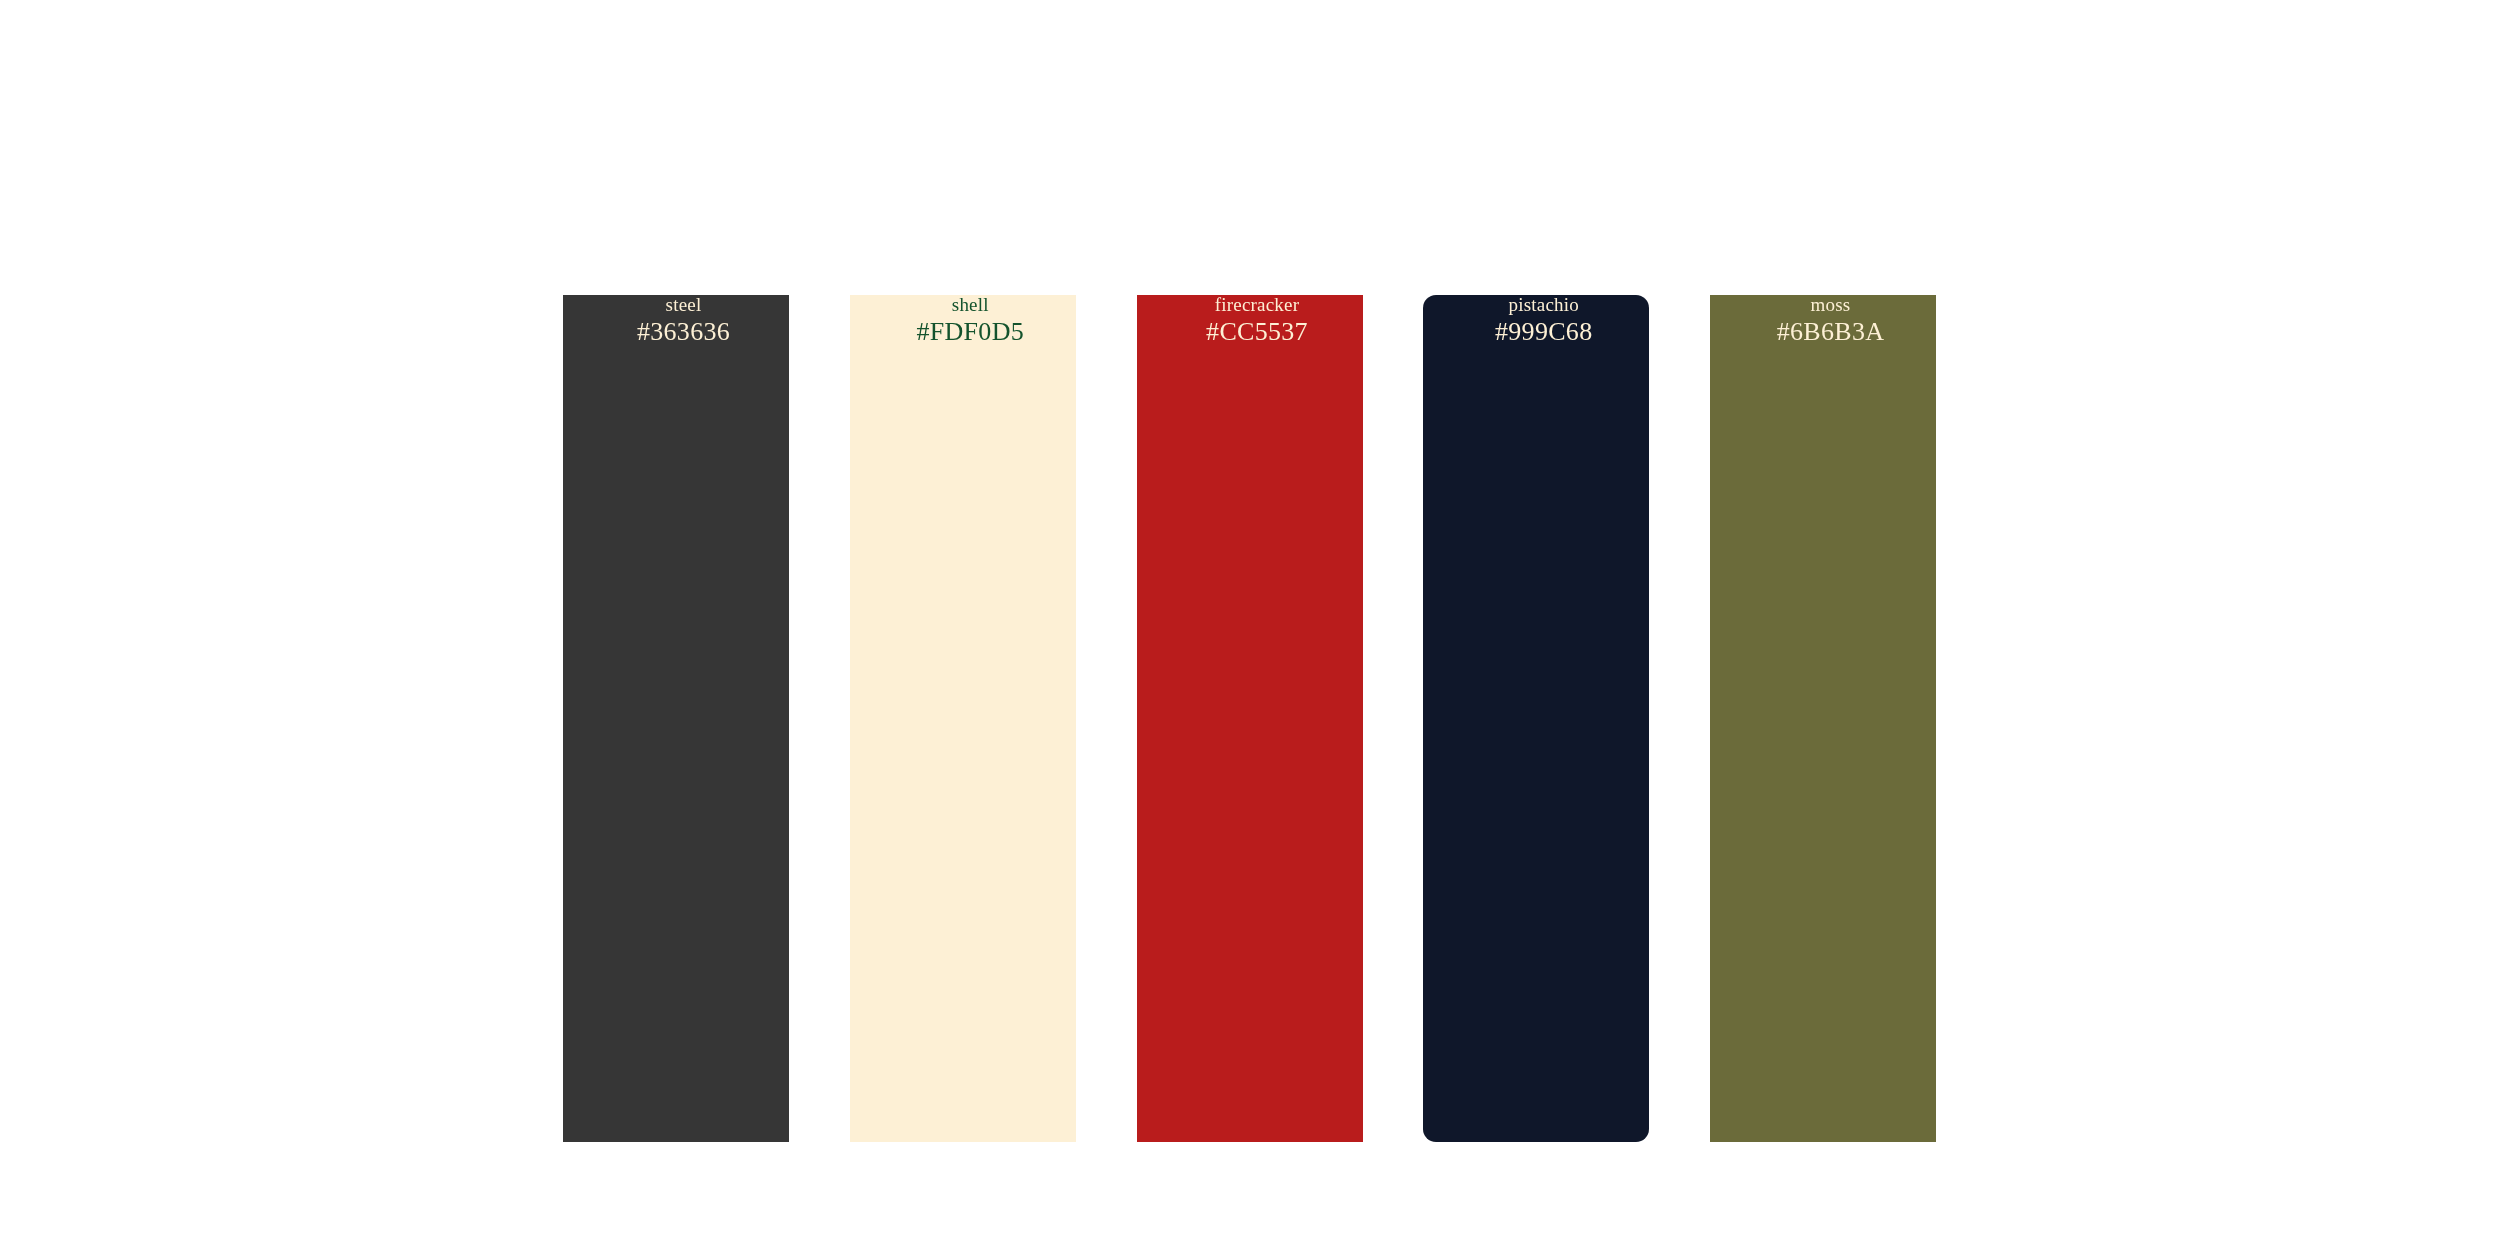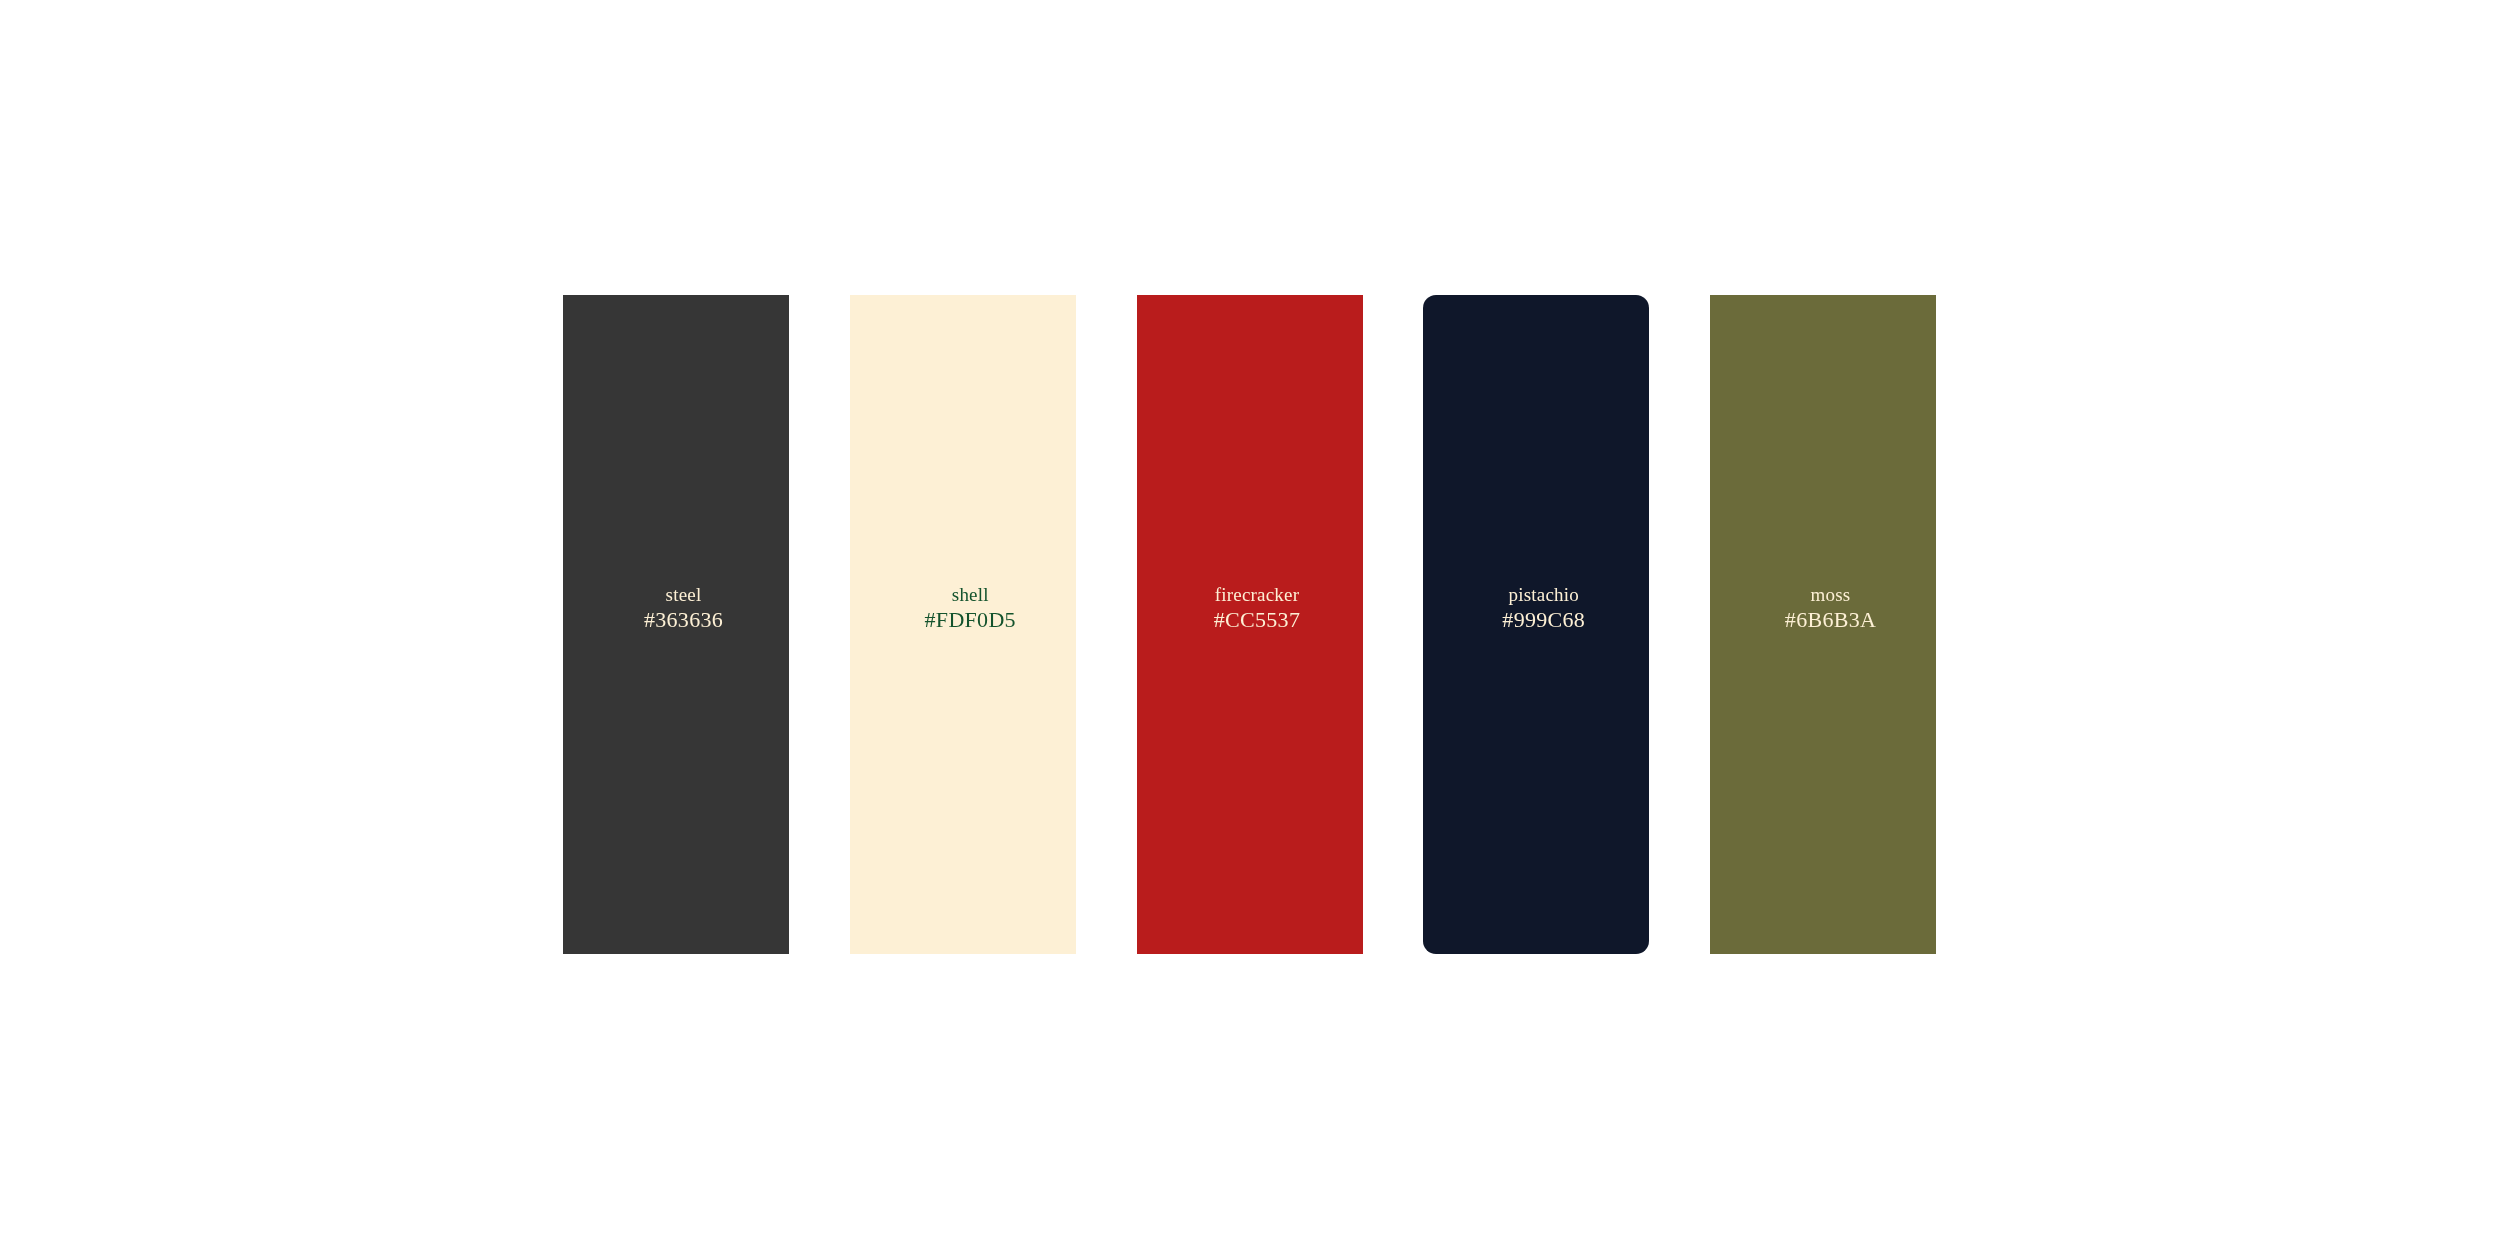--- a/index.html
+++ b/index.html
@@ -30,26 +30,26 @@
     height: 659px;
     display: flex;
     flex-direction: row;
     justify-content: space-between;
     align-items: stretch;
   }
 
   .swatch {
     position: relative;
     width: 226px;
-    height: 659px;
+    height: 847px;
     flex: 0 0 226px;
     box-sizing: border-box;
     display: flex;
     flex-direction: column;
-    justify-content: center;
+    justify-content: flex-start;
     align-items: center;
     padding-left: 15px;
   }
 
   .swatch-caption {
     display: block;
     width: 100%;
     text-align: center;
     padding-bottom: 34px;
     line-height: 1.0;
@@ -58,21 +58,21 @@
   .swatch-name {
     display: block;
     font-size: 19px;
     letter-spacing: 0.2px;
     margin-bottom: 5px;
     white-space: nowrap;
   }
 
   .swatch-hex {
     display: block;
-    font-size: 22px;
+    font-size: 26px;
     letter-spacing: 0.3px;
     white-space: nowrap;
   }
 </style>
 </head>
 <body style="background-color: rgb(255, 255, 255);">
 
 <div id="palette-canvas" style="background-color: rgb(255, 255, 255);">
   <div id="swatch-row">
 

